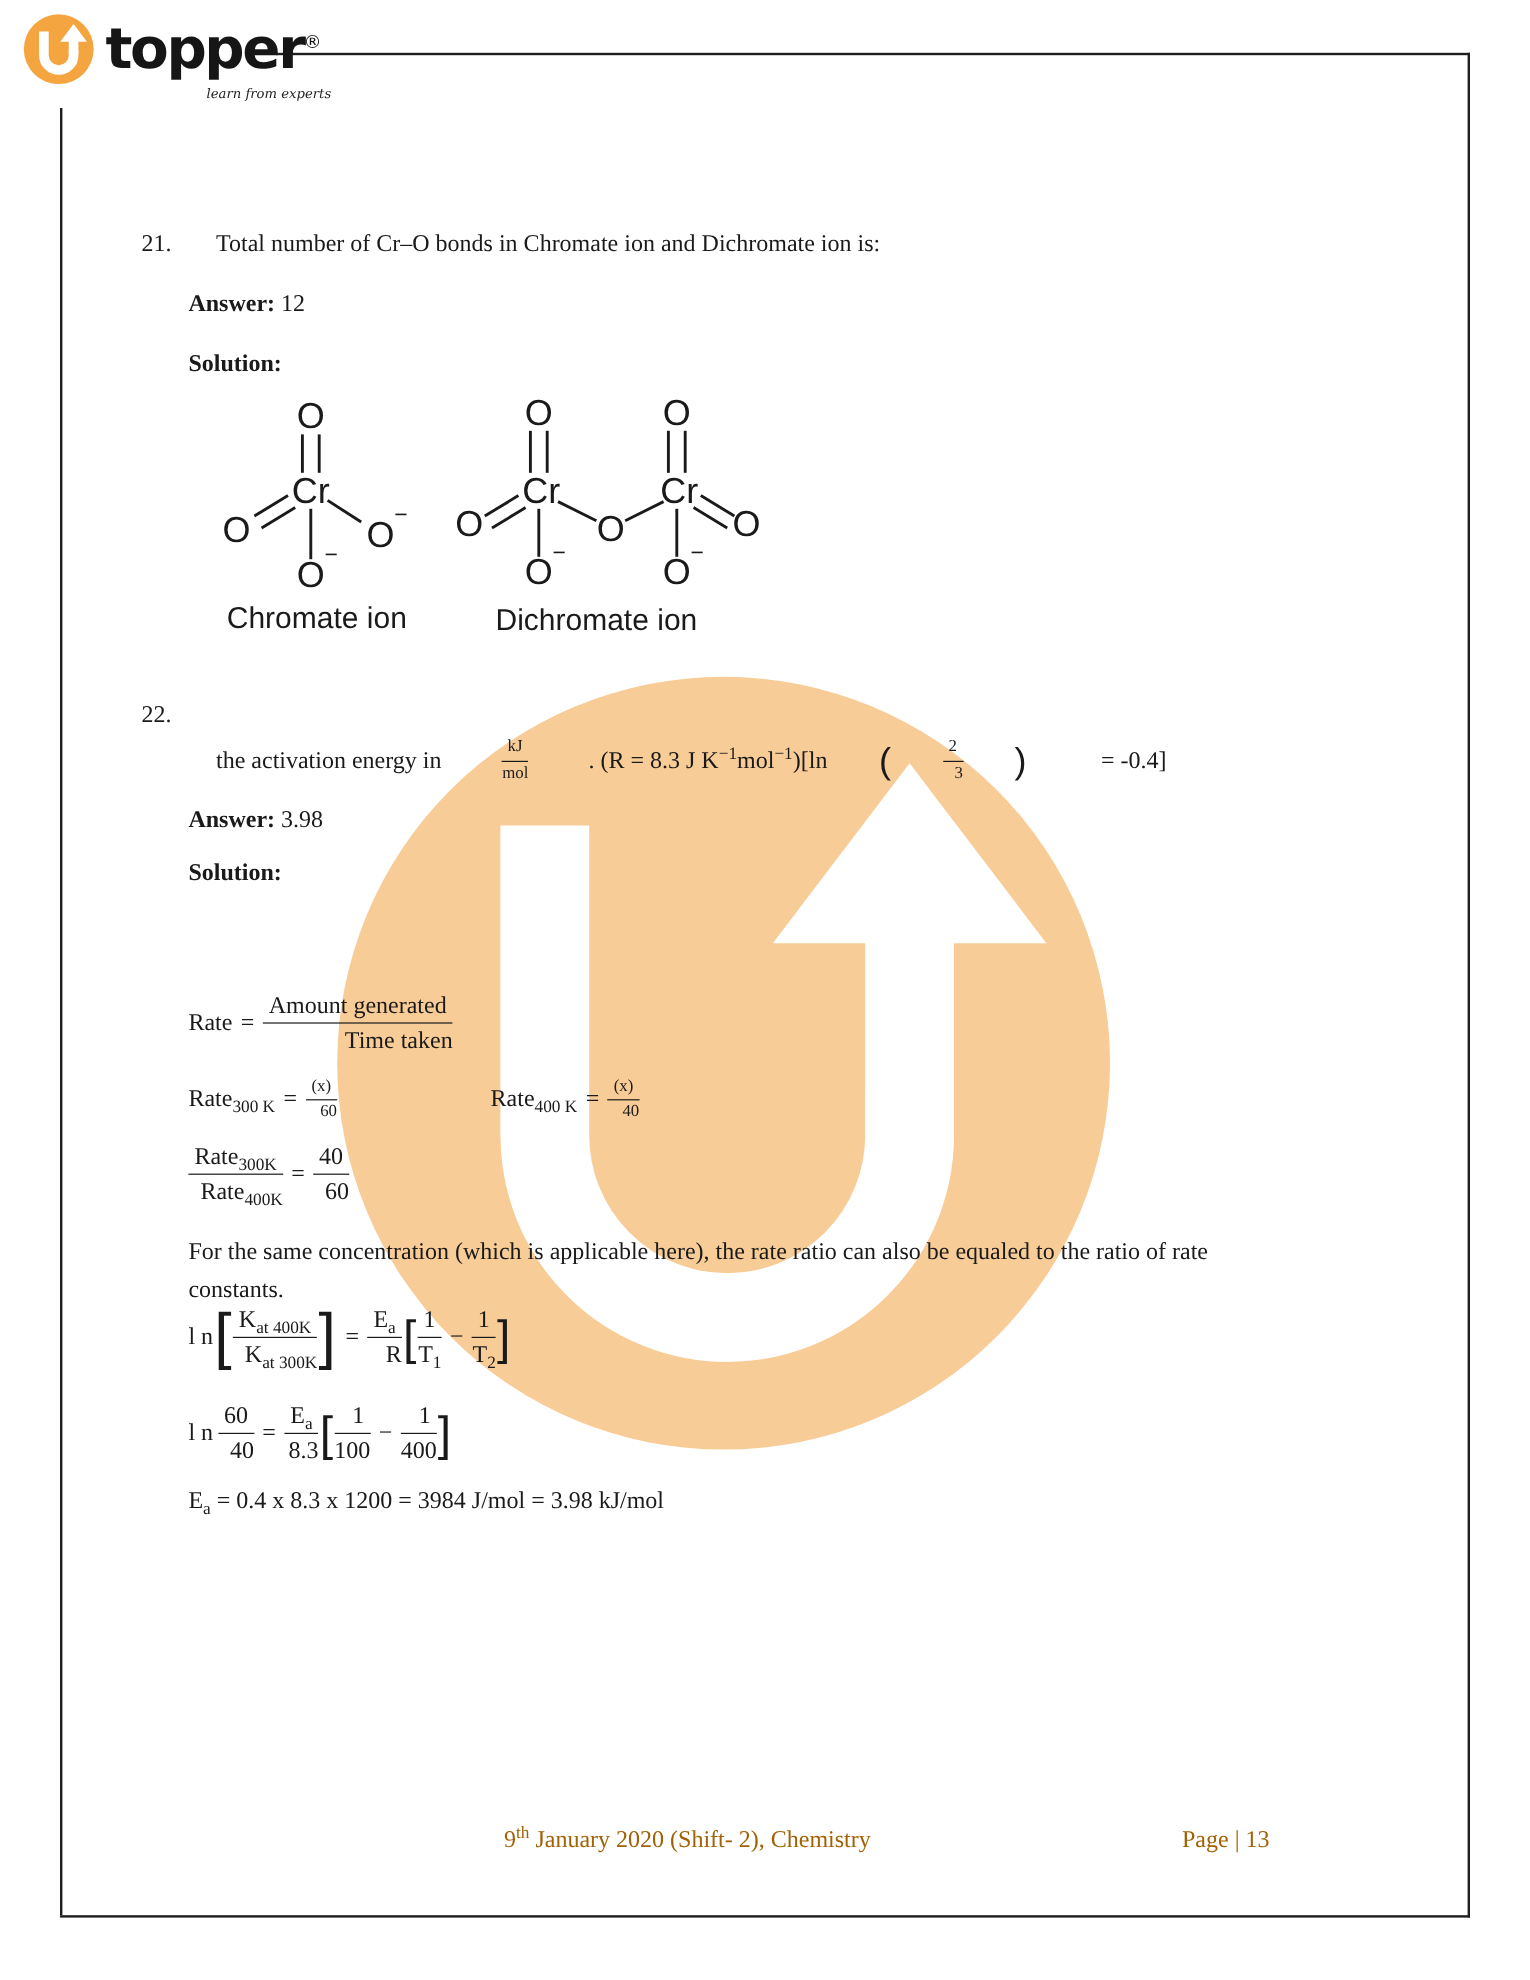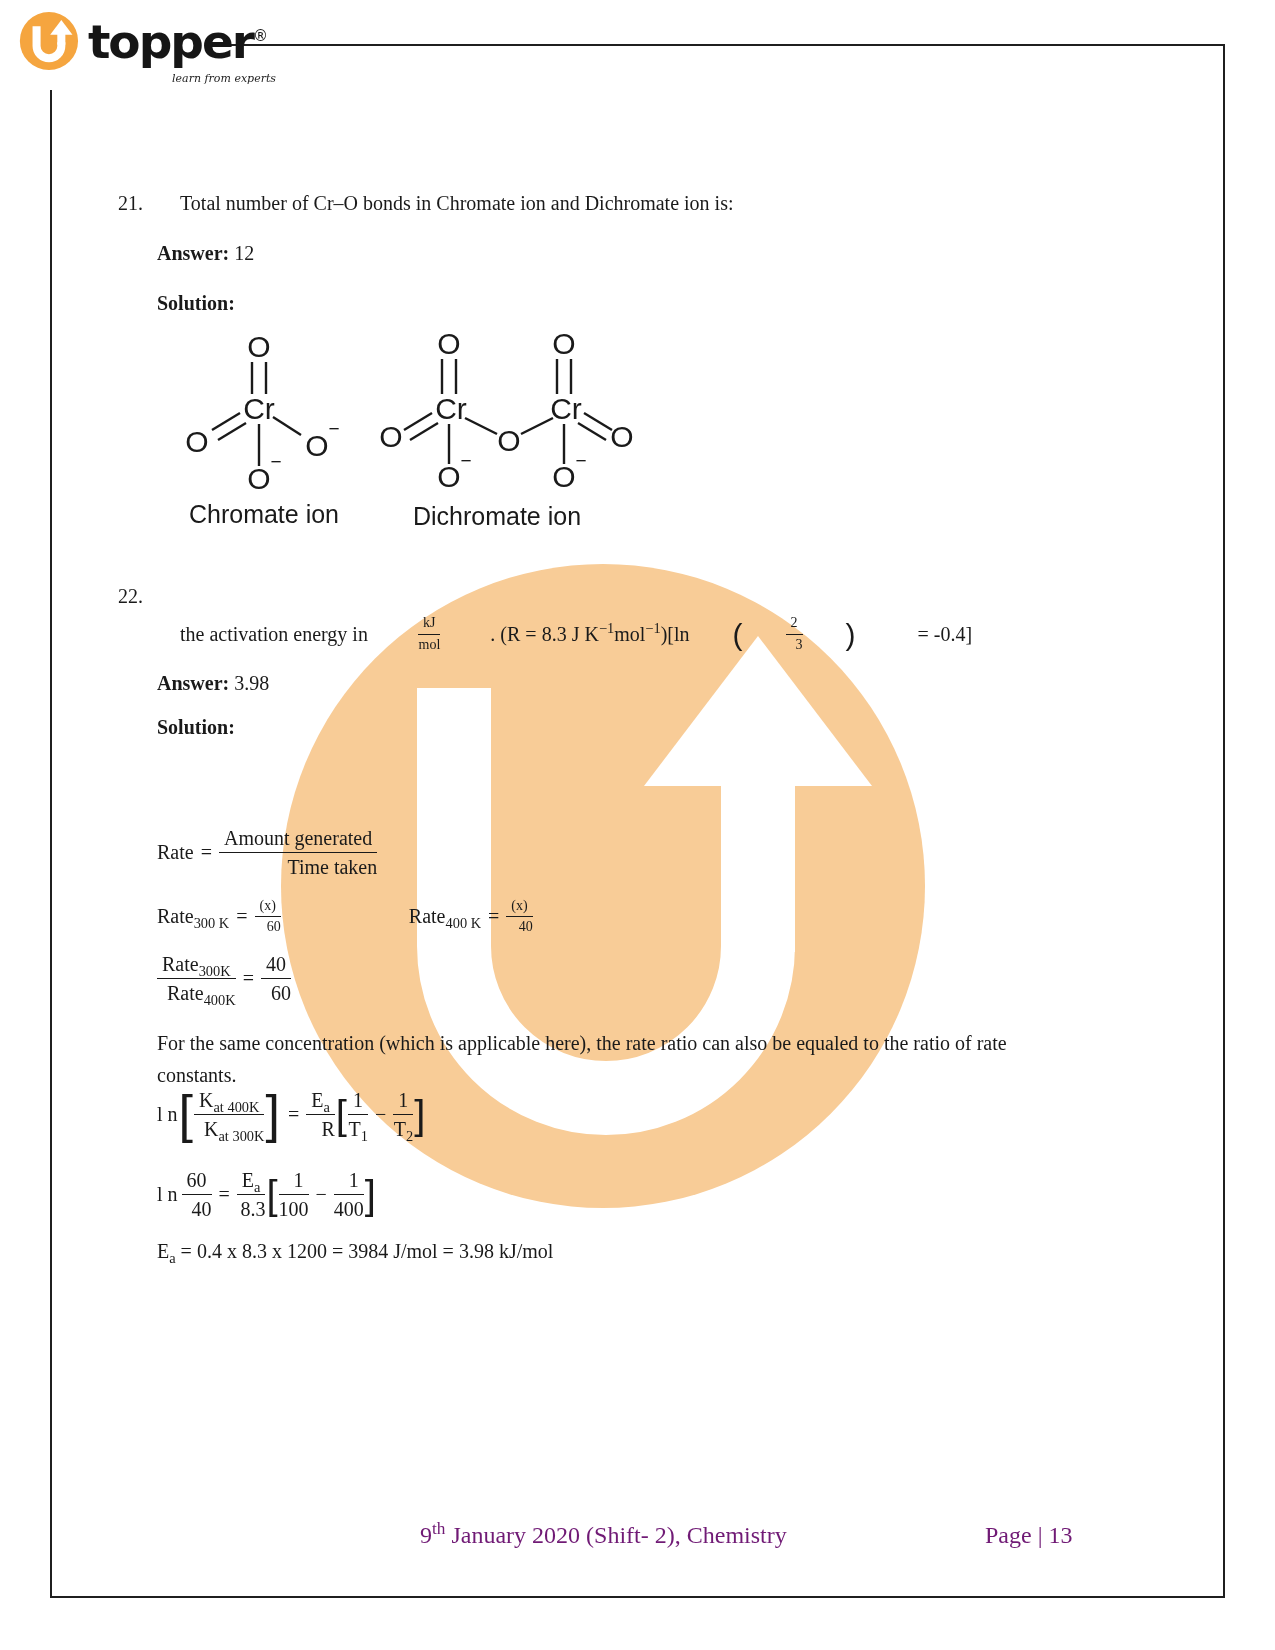--- a/index.html
+++ b/index.html
@@ -29,21 +29,21 @@
   .eq .sp{margin:0 7px;}
   sub{font-size:72%;line-height:0;}
   sup{font-size:72%;line-height:0;}
   .br-lg{font-size:52px;font-weight:200;font-family:"Liberation Sans",sans-serif;
          line-height:0.9;display:inline-block;vertical-align:middle;margin:0 1px;}
   .br-md{font-size:40px;font-weight:200;font-family:"Liberation Sans",sans-serif;
          line-height:0.9;display:inline-block;vertical-align:middle;margin:0 1px;}
   .paren{font-size:30px;font-weight:200;font-family:"Liberation Sans",sans-serif;
          line-height:0.9;display:inline-block;vertical-align:middle;}
   .struct-label{font-family:"Liberation Sans",sans-serif;}
-  .footer-text{font-size:24px;color:#701a75;}
+  .footer-text{font-size:20px;color:#a16207;}
 </style>
 </head>
 <body>
 
 <div class="page">
 
   <svg class="abs" style="left:278px;top:558px;z-index:0;" width="650" height="655" viewBox="0 0 650 655">
     <circle cx="325" cy="328" r="322" fill="#f8cc97"></circle>
     <path d="M 176 130 V 388 A 152 152 0 0 0 480 388 V 350" stroke="#ffffff" stroke-width="74" fill="none"></path>
     <rect x="443" y="222" width="74" height="172" fill="#ffffff"></rect>

